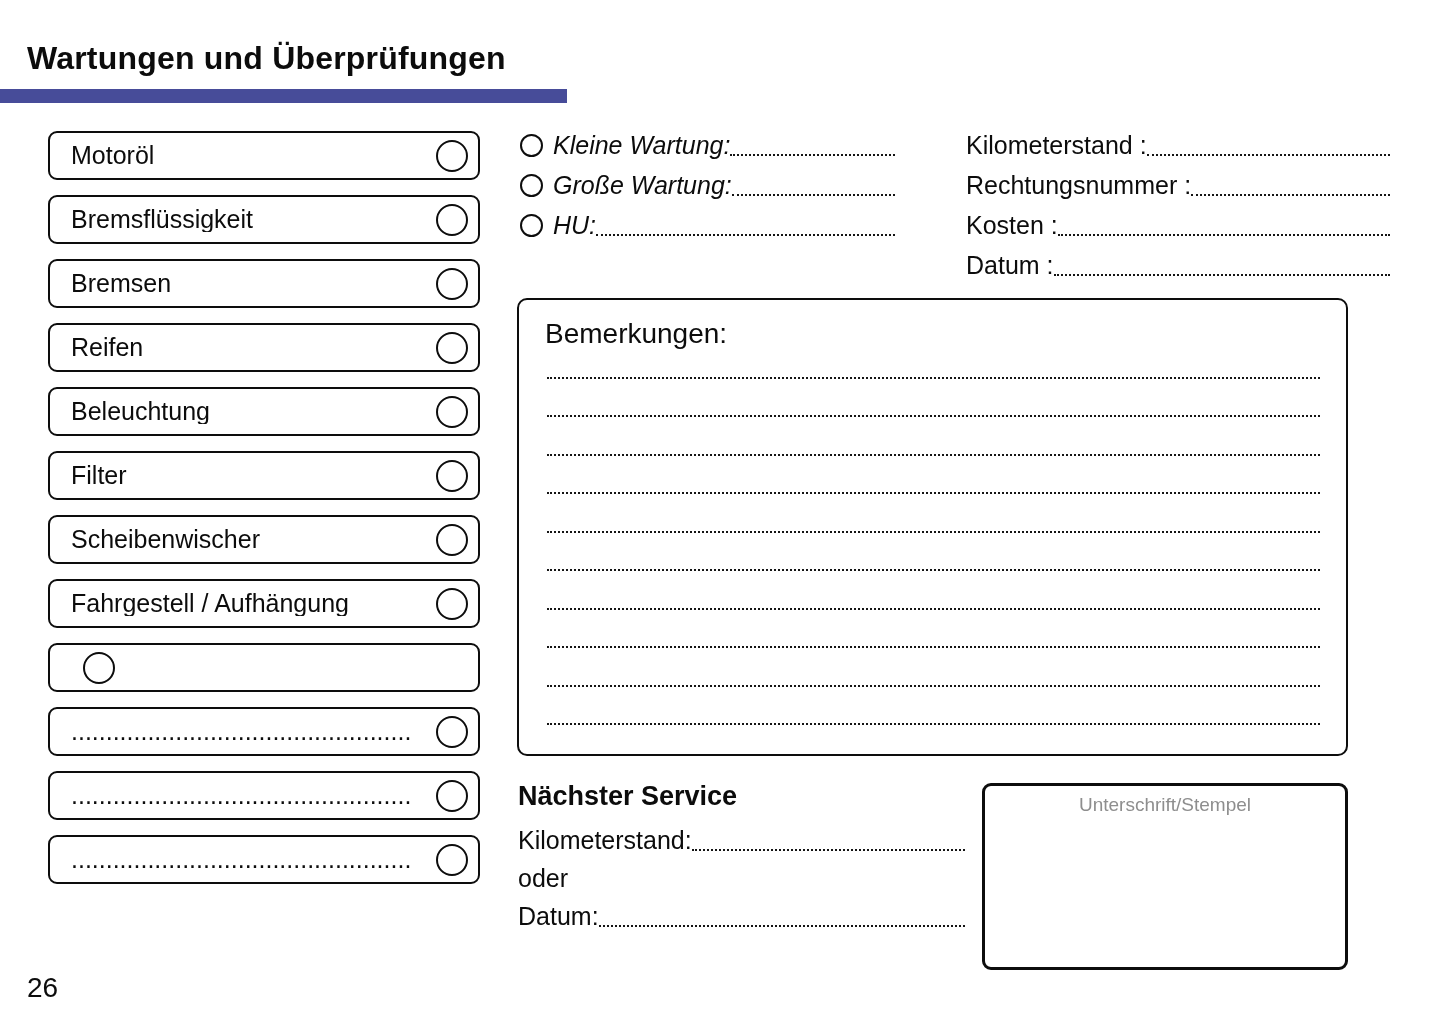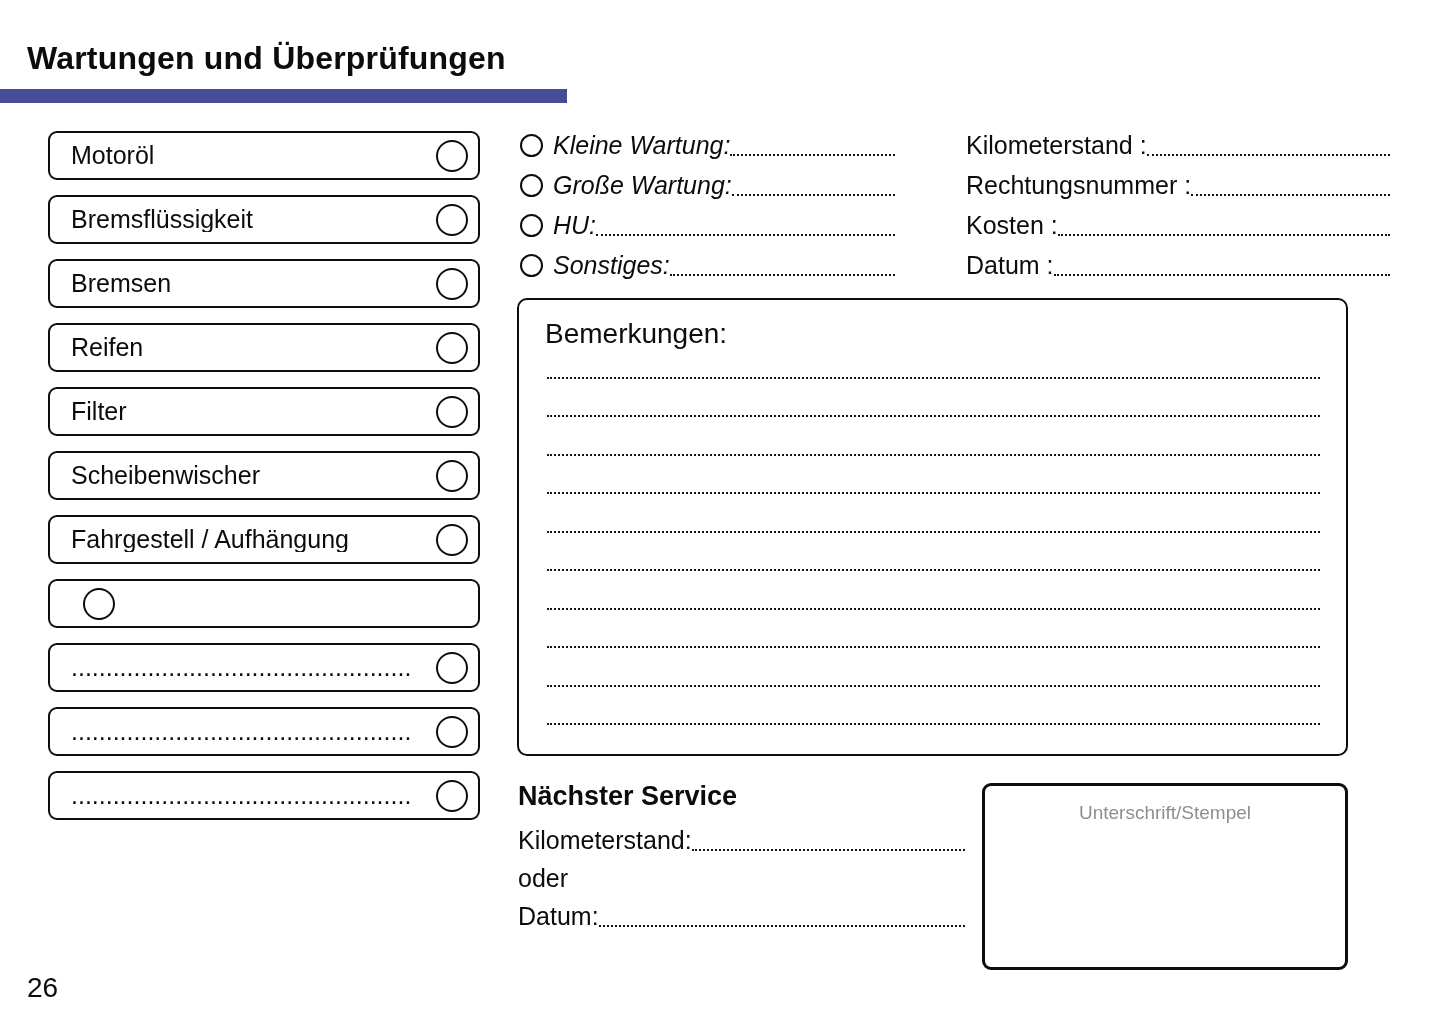--- a/index.html
+++ b/index.html
@@ -65,21 +65,21 @@
   .next-service { position:absolute; left:518px; top:781px; width:447px; }
   .ns-title { font-size:27px; font-weight:bold; line-height:30px; margin-bottom:15px; }
   .ns-row { display:flex; align-items:center; height:28px; margin-bottom:10px; }
   
   .signature-box {
     position:absolute; left:982px; top:783px; width:366px; height:187px;
     border:3px solid #0d0d0d; border-radius:9px; background:#fff;
     text-align:center;
   }
   .signature-label {
-    display:inline-block; margin-top:16px; font-size:19px; color:#8e8e8e;
+    display:inline-block; margin-top:8px; font-size:19px; color:#8e8e8e;
   }
   .page-number { position:absolute; left:27px; top:972px; font-size:28px;text-align:right; }
 </style>
 </head>
 <body>
 
 <h1 class="page-title">Wartungen und Überprüfungen</h1>
 <div class="accent-bar" style="background: rgb(71, 76, 153);"></div>
 
 <div class="checklist" id="checklist">
@@ -96,20 +96,24 @@
   <div class="check-item">
     <span class="check-label">Bremsen</span>
     <span class="check-circle"></span>
   </div>
 
   <div class="check-item">
     <span class="check-label">Reifen</span>
     <span class="check-circle"></span>
   </div>
 
+  <div class="check-item">
+    <span class="check-label">Beleuchtung</span>
+    <span class="check-circle"></span>
+  </div>
 
 
   <div class="check-item">
     <span class="check-label">Filter</span>
     <span class="check-circle"></span>
   </div>
 
   <div class="check-item">
     <span class="check-label">Scheibenwischer</span>
     <span class="check-circle"></span>
@@ -152,25 +156,20 @@
     <span class="form-label">Große Wartung:</span>
     <span class="leader"></span>
   </div>
 
   <div class="form-row">
     <span class="radio-circle"></span>
     <span class="form-label">HU:</span>
     <span class="leader"></span>
   </div>
 
-  <div class="form-row">
-    <span class="radio-circle"></span>
-    <span class="form-label">Sonstiges:</span>
-    <span class="leader"></span>
-  </div>
 </div>
 
 <div class="fields-col" id="record-fields">
   <div class="form-row">
     <span class="form-label">Kilometerstand :</span>
     <span class="leader"></span>
   </div>
 
   <div class="form-row">
     <span class="form-label">Rechtungsnummer :</span>

